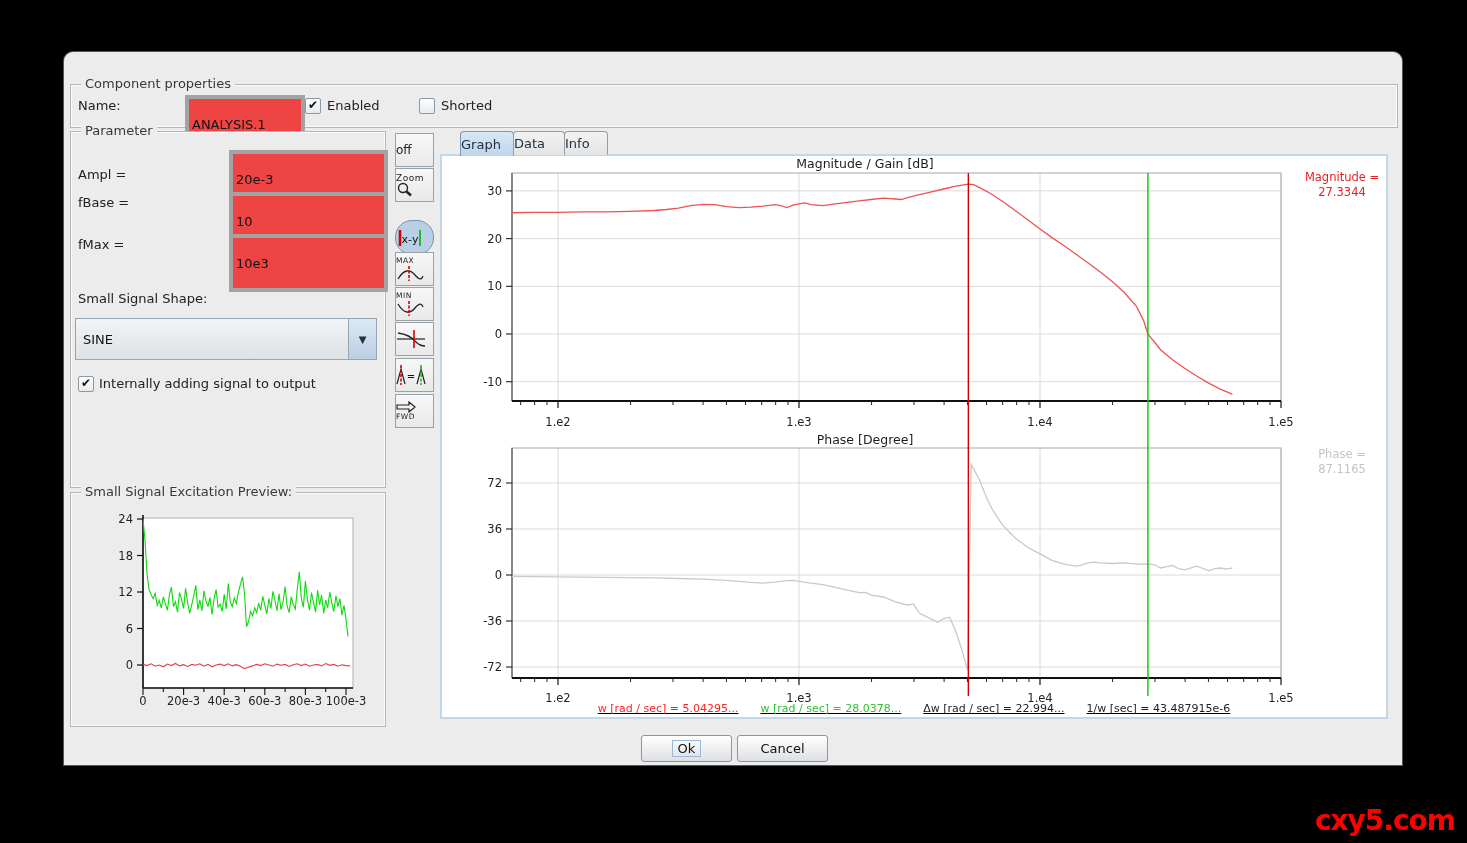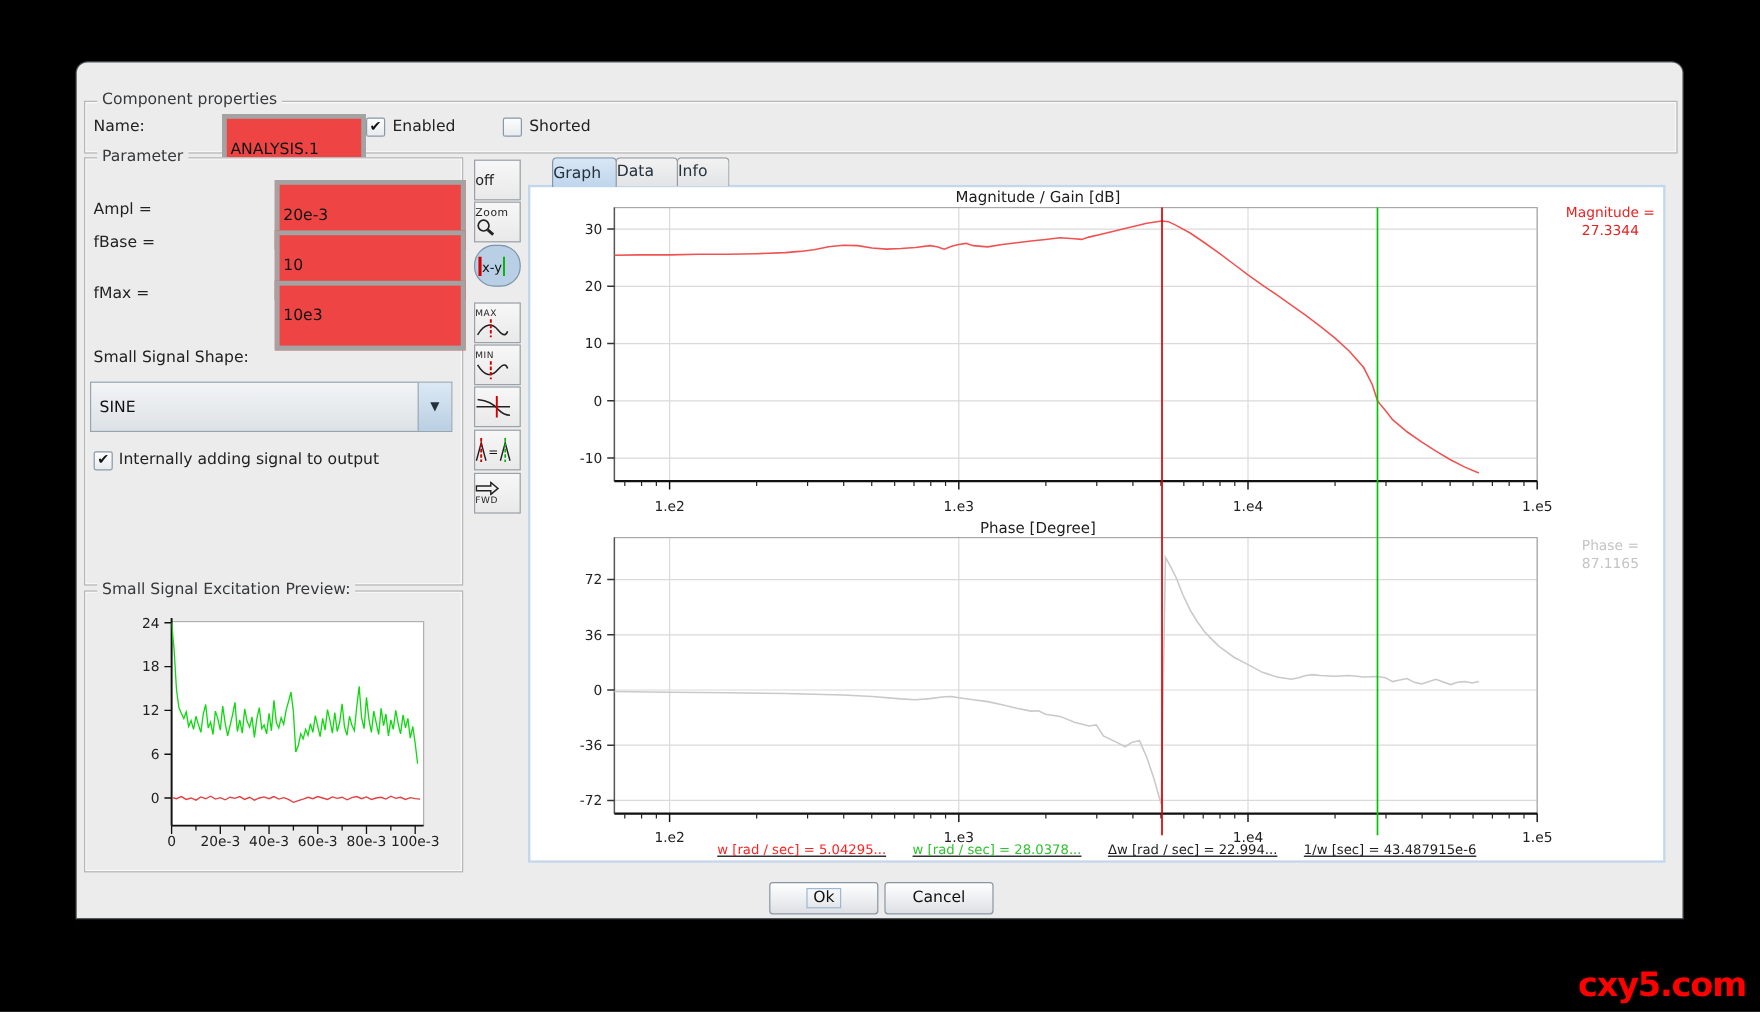--- a/index.html
+++ b/index.html
@@ -93,21 +93,21 @@
   <div class="tbtn" style="top:81px;">
     <span>off</span>
   </div>
   <div class="tbtn" style="top:116px;">
     <span class="tsm" style="font-size:9px;">Zoom</span>
     <svg width="18" height="15" viewBox="0 0 18 15">
       <circle cx="7" cy="6" r="4.5" fill="none" stroke="#222" stroke-width="1.4"></circle>
       <path d="M10.5 9.5 L15 13.5" stroke="#222" stroke-width="2.4"></path>
     </svg>
   </div>
-  <div class="tbtn sel" style="top:152px;height:33px;border-radius:17px;">
+  <div class="tbtn sel" style="top:168px;height:33px;border-radius:17px;">
     <svg width="28" height="20" viewBox="0 0 28 20">
       <line x1="4" y1="2" x2="4" y2="18" stroke="#d40000" stroke-width="2.6"></line>
       <line x1="24" y1="2" x2="24" y2="18" stroke="#00b400" stroke-width="1.6"></line>
       <text x="14" y="15" text-anchor="middle" font-size="11" fill="#111" font-family="DejaVu Sans,sans-serif">x-y</text>
     </svg>
   </div>
   <div class="tbtn" style="top:200px;">
     <span class="tsm">MAX</span>
     <svg width="28" height="17" viewBox="0 0 28 17">
       <path d="M2 14 C 8 4, 14 4, 19 10 S 26 14, 27 11" fill="none" stroke="#222" stroke-width="1.3"></path>

